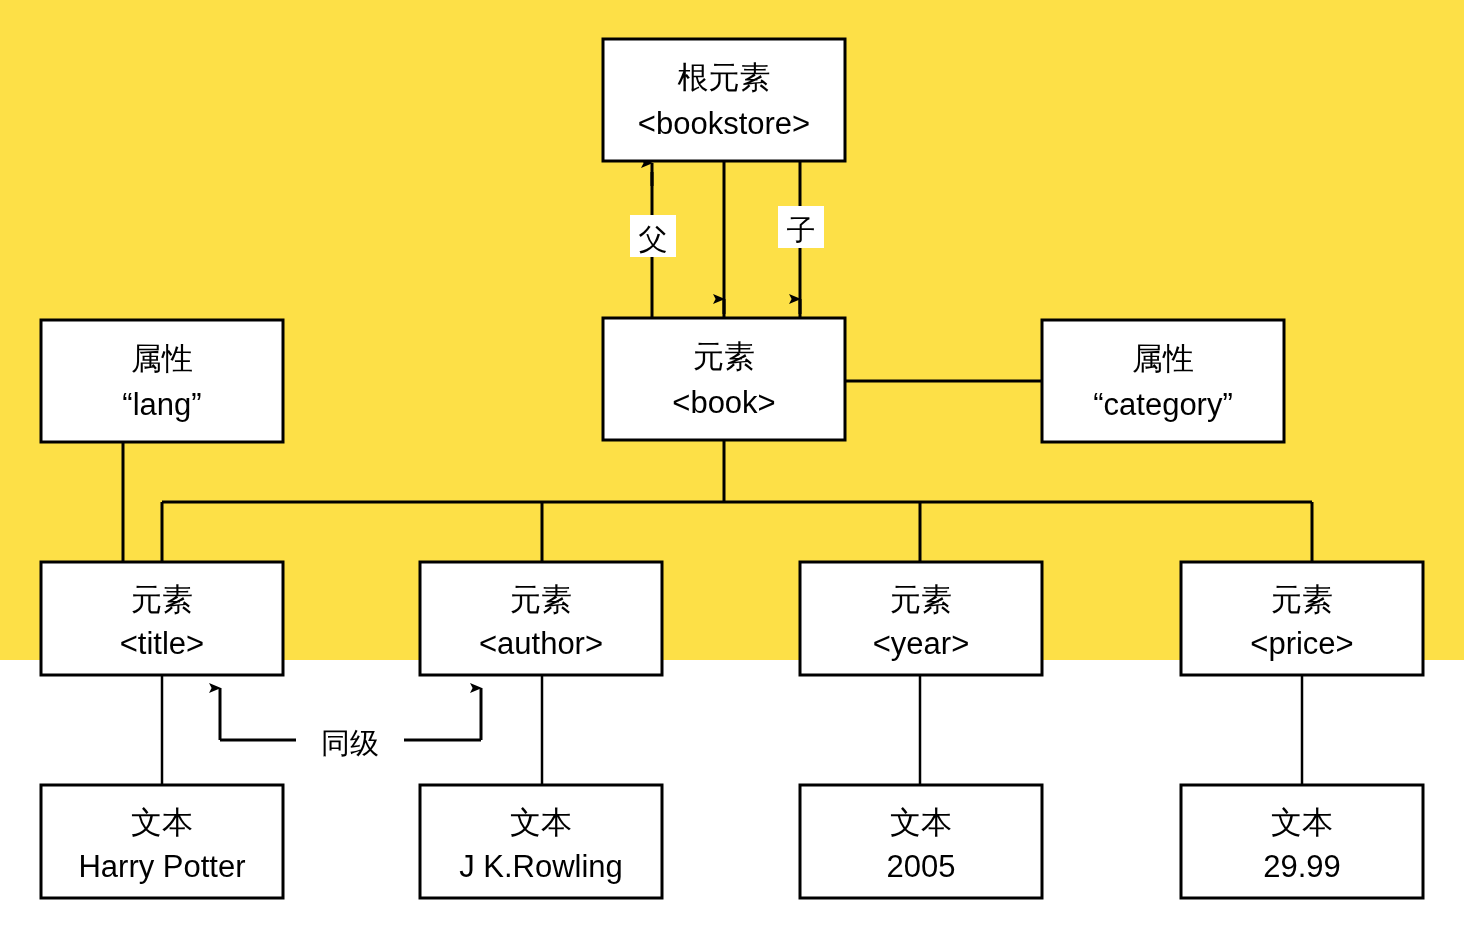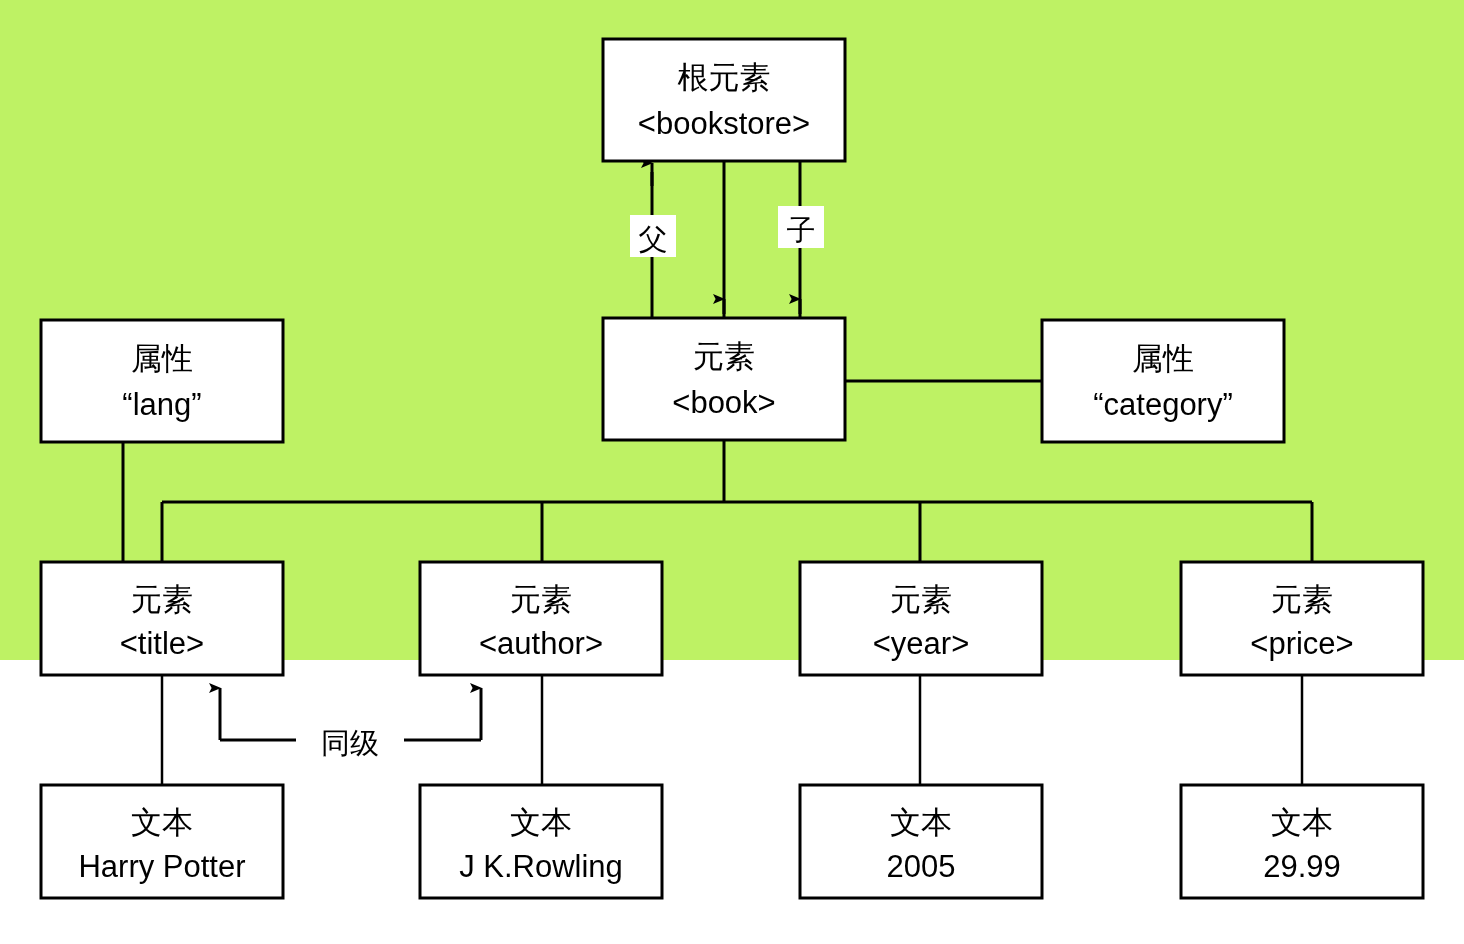--- a/index.html
+++ b/index.html
@@ -10,21 +10,21 @@
   body {
     width: 1464px;
     height: 944px;
     font-family: "Liberation Sans", "DejaVu Sans", sans-serif;
     overflow: hidden;
   }
   #diagram-root {
     position: relative;
     width: 1464px;
     height: 660px;
-    background: #bef264;
+    background: #fde047;
   }
   svg.diagram-canvas {
     position: absolute;
     top: 0;
     left: 0;
     width: 1464px;
     height: 944px;
     display: block;
   }
   .node-box {

